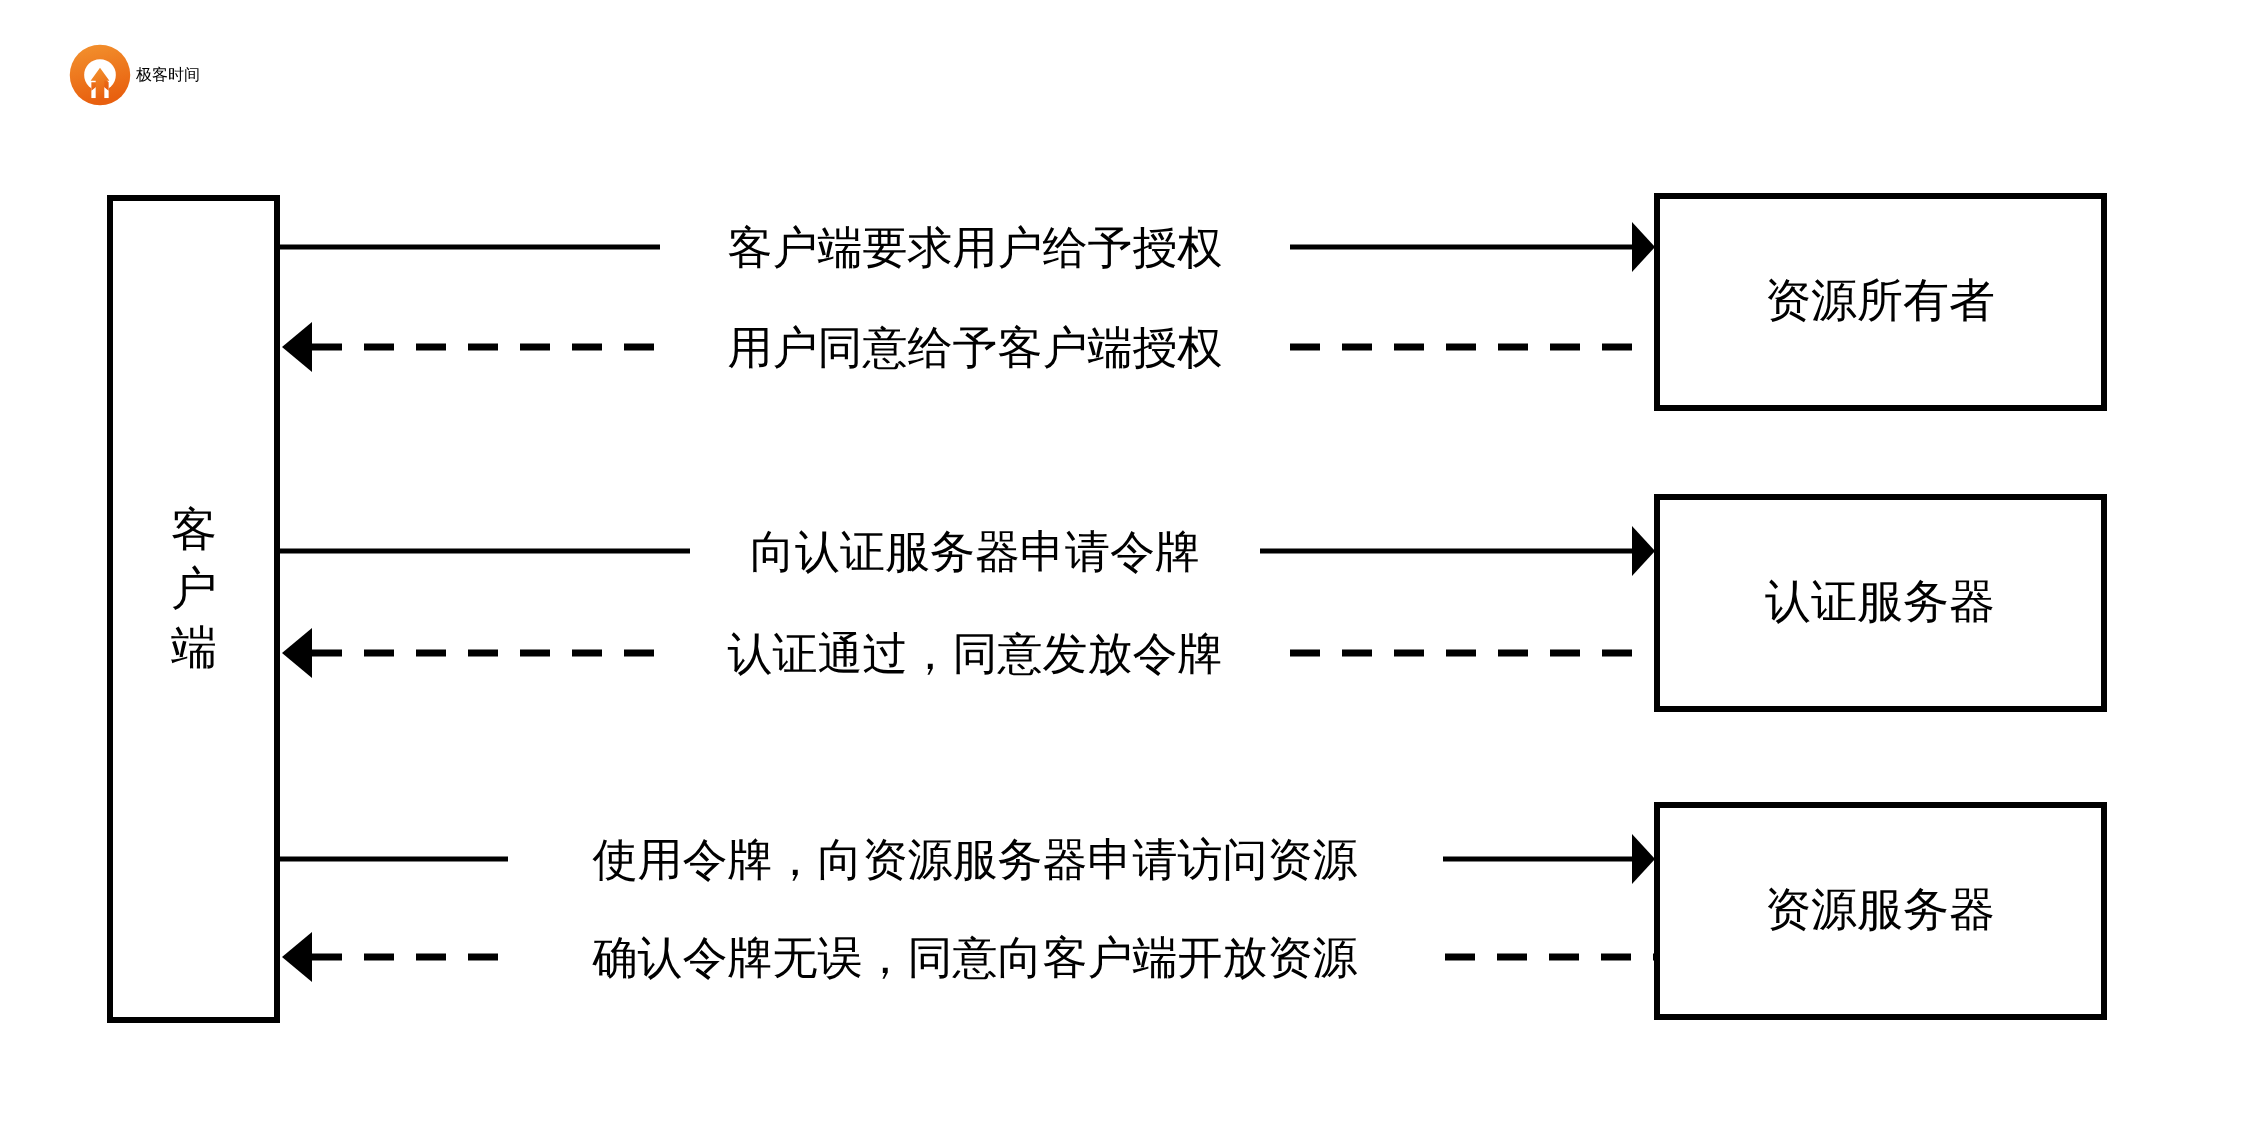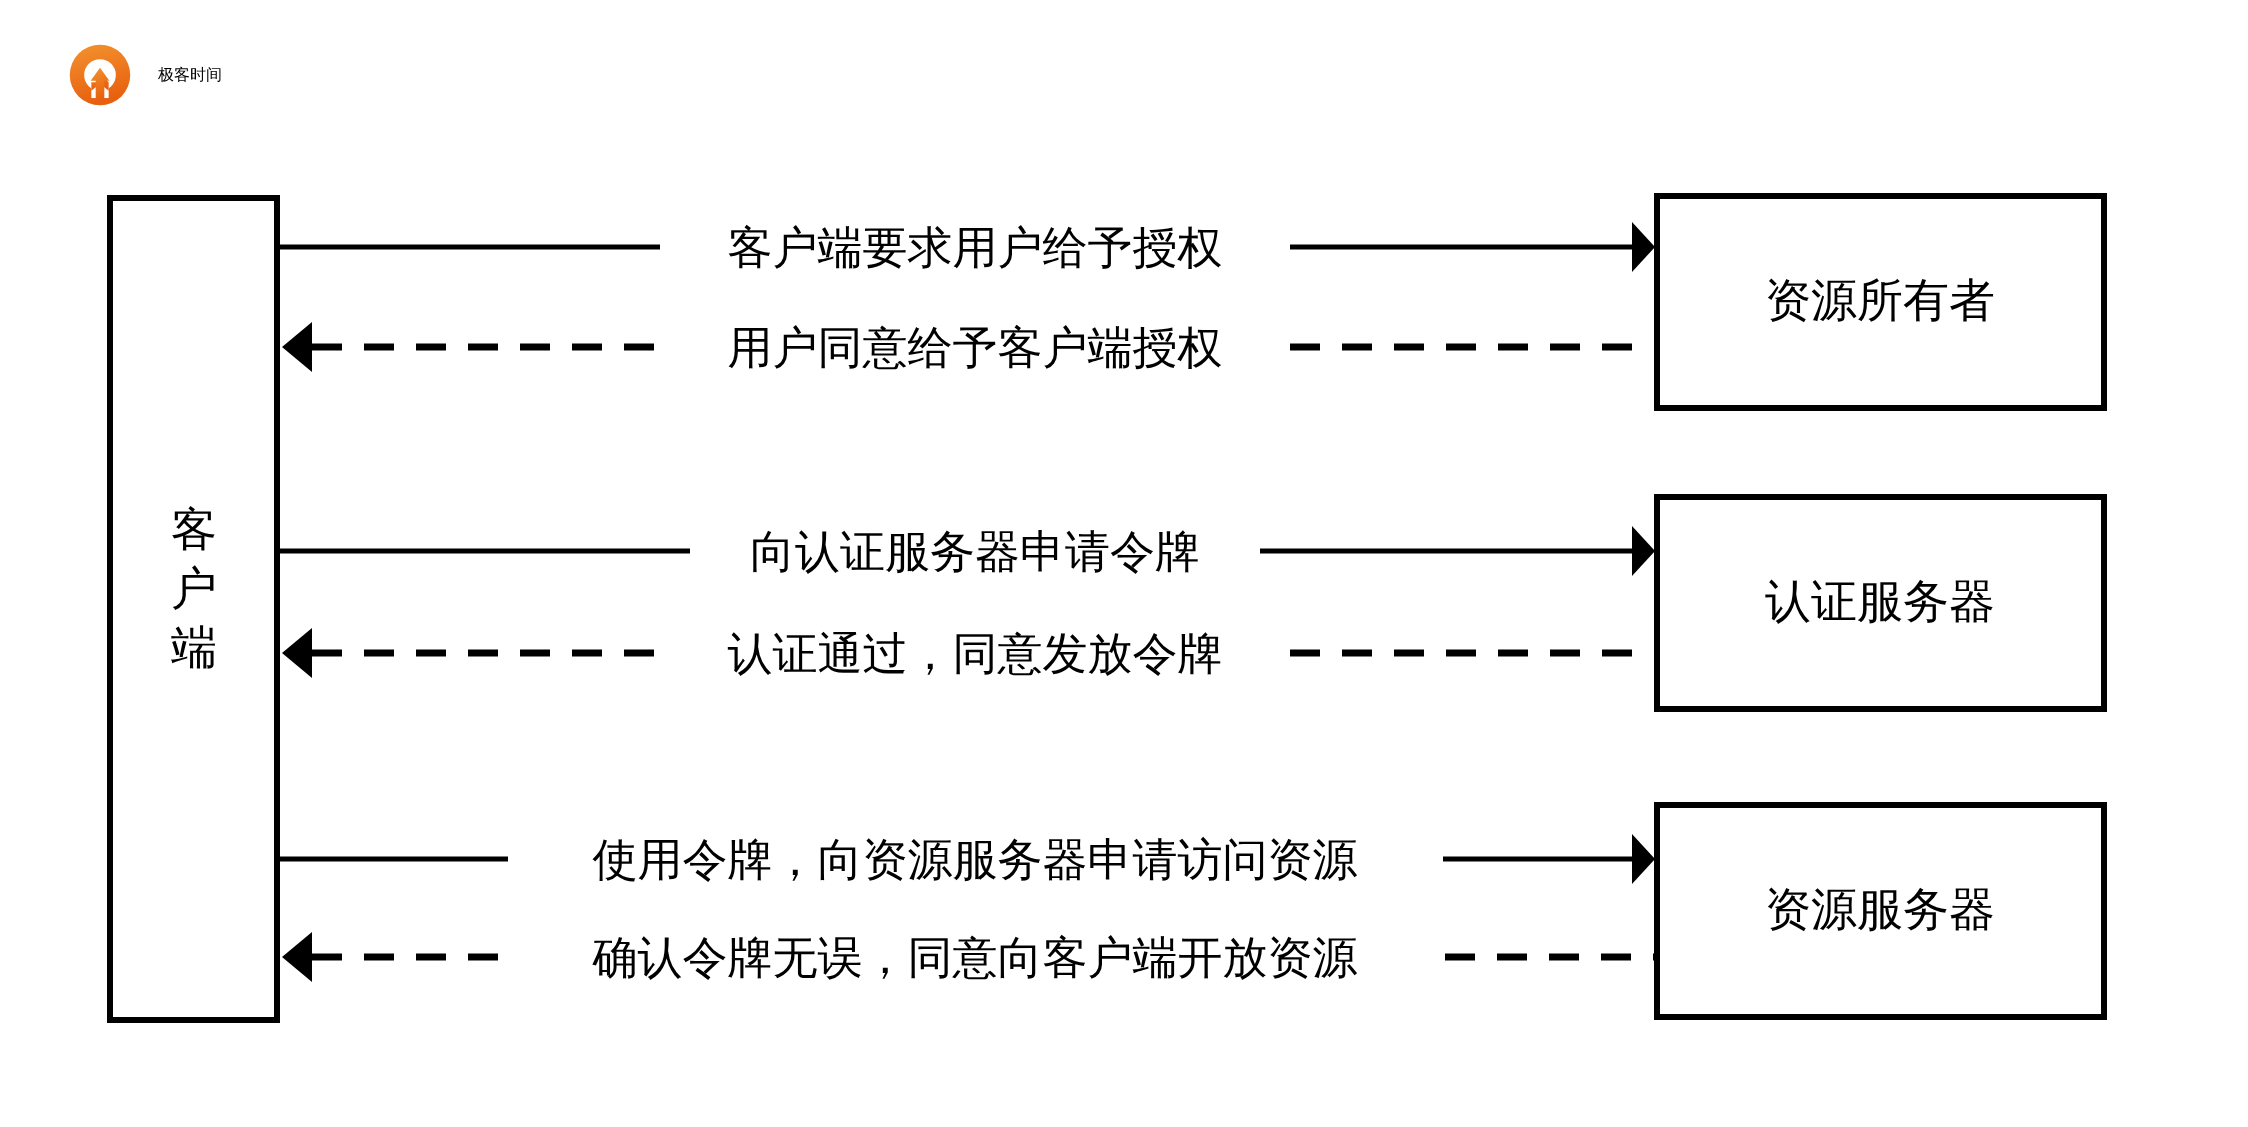--- a/index.html
+++ b/index.html
@@ -15,21 +15,21 @@
     position: relative;
   }
 
   
   #brand {
     position: absolute;
     left: 64px;
     top: 34px;
     display: flex;
     align-items: center;
-    gap: 22px;
+    gap: 0;
     height: 82px;
   }
   #brand-mark {
     width: 72px;
     height: 72px;
     flex: 0 0 72px;
     display: block;
   }
 
   

